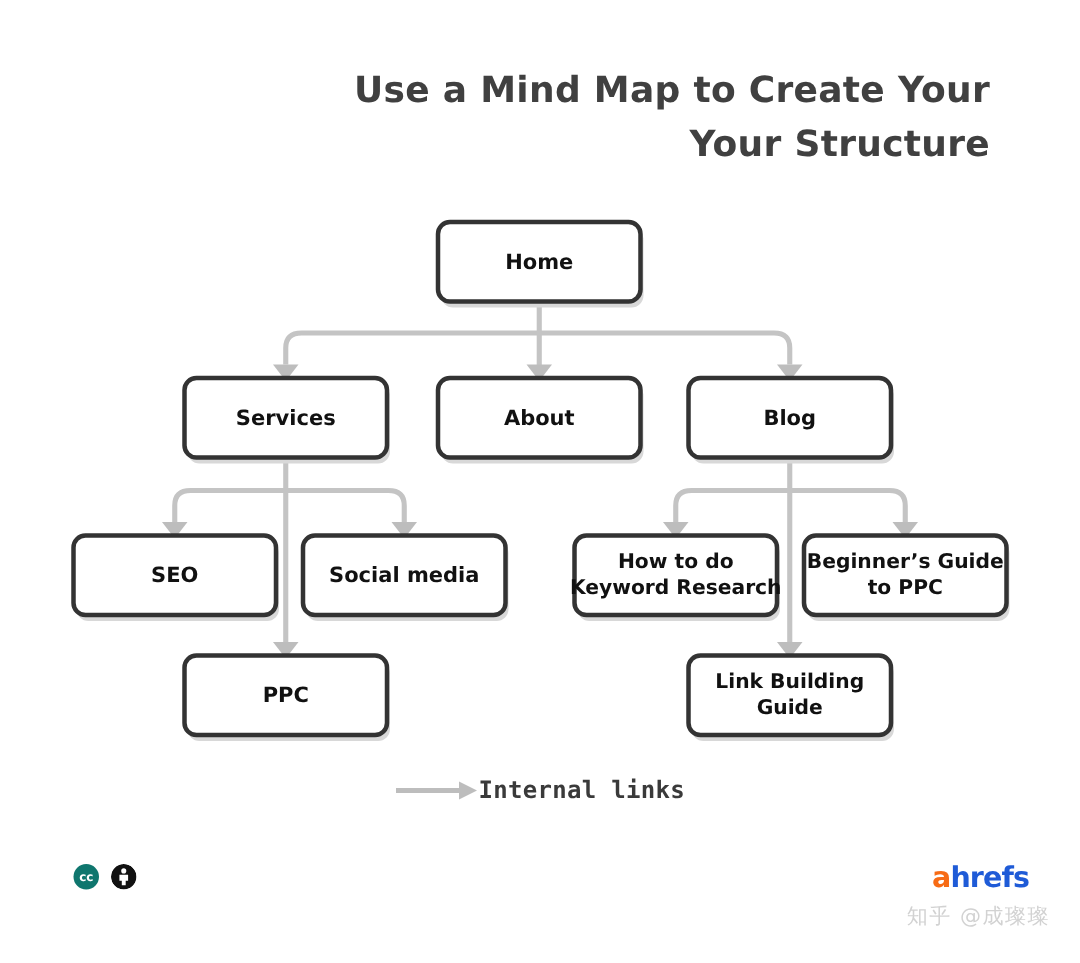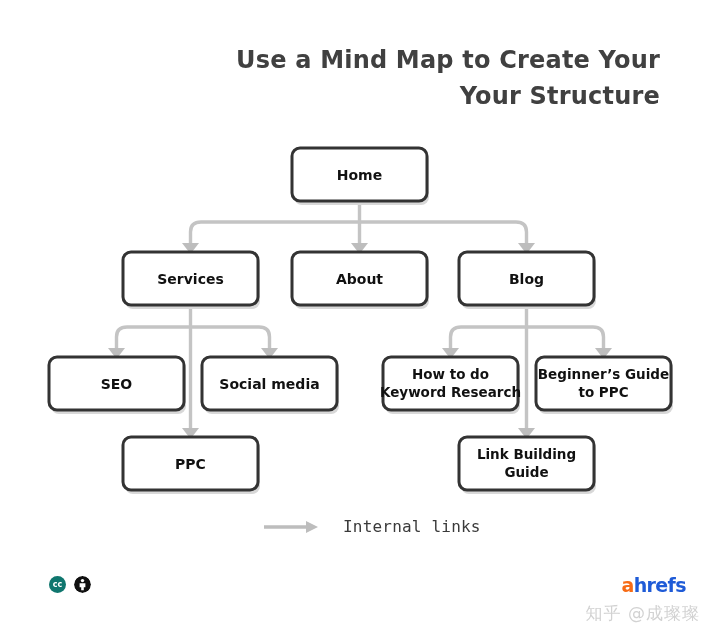--- a/index.html
+++ b/index.html
@@ -71,21 +71,22 @@
     fill: #bdbdbd;
   }
 
   
   .legend {
     position: absolute;
     left: 263px;
     top: 517px;
     display: flex;
     align-items: center;
-    gap: 24px;
+    gap: 0;
+    font-weight: bold;
   }
   .legend-arrow { display: block; }
   .legend-label {
     font-family: "DejaVu Sans Mono", monospace;
     font-size: 16px;
     color: #3a3a3a;
     letter-spacing: 0.2px;
   }
 
   
@@ -123,21 +124,21 @@
     white-space: nowrap;
   }
   .brand .a { color: #f76b15; }
   .brand .hrefs { color: #1f5bd7; margin-top: 12px; }
 
   .watermark {
     position: absolute;
     right: 20px;
     top: 602px;
     font-family: "DejaVu Sans", sans-serif;
-    font-size: 17px;
+    font-size: 14px;
     color: #d2d2d2;
     white-space: nowrap;
     letter-spacing: 1px;
   }
 </style>
 </head>
 <body>
 
 <div class="title">
   <span class="line">Use a Mind Map to Create Your</span>

